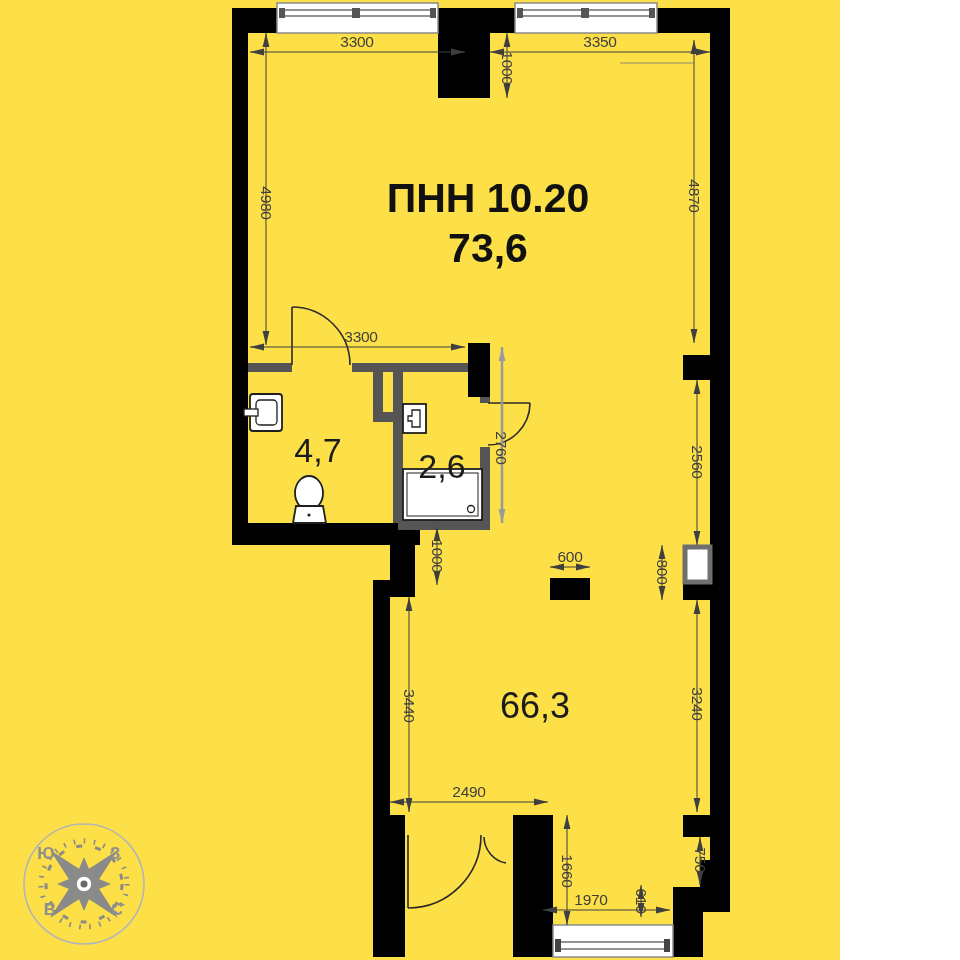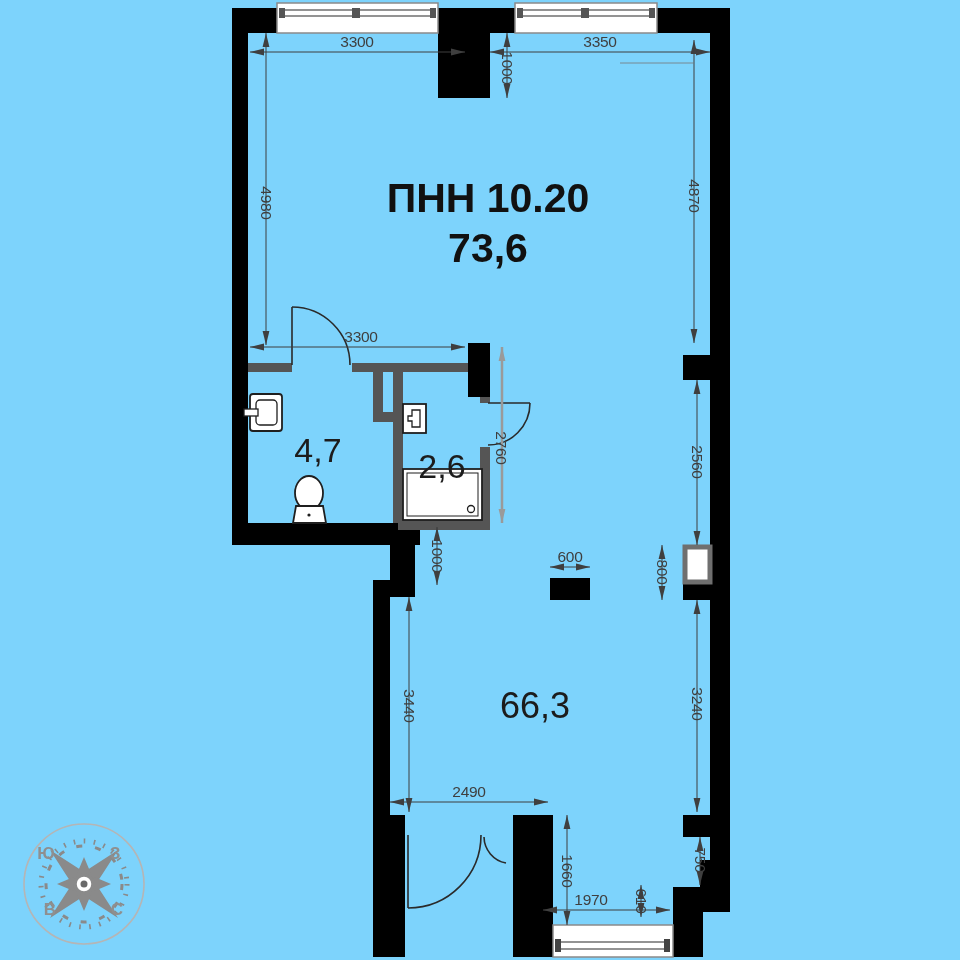--- a/index.html
+++ b/index.html
@@ -1,16 +1,16 @@
 <!DOCTYPE html>
 <html><head>
 <meta charset="utf-8">
 <style>
   html,body{margin:0;padding:0;background:#ffffff;}
-  .stage{position:relative;width:960px;height:960px;background:#7dd3fc;overflow:hidden;
+  .stage{position:relative;width:840px;height:960px;background:#fde047;overflow:hidden;
          font-family:"Liberation Sans",sans-serif;}
   svg{position:absolute;left:0;top:0;}
   text{font-family:"Liberation Sans",sans-serif;fill:#3f3f3f;}
   .dimtxt{font-size:15.5px;letter-spacing:-0.3px;}
   .roomtxt{font-size:34px;fill:#1c1c1c;}
   .bigroom{font-size:36px;}
   .titletxt{font-size:41px;font-weight:bold;fill:#111;}
   .comptxt{font-size:17px;font-weight:bold;fill:#8f8f8f;}
   .dimline{stroke:#3f3f3f;stroke-width:1;}
   .dimlineg{stroke:#9a9a9a;stroke-width:2.5;}

